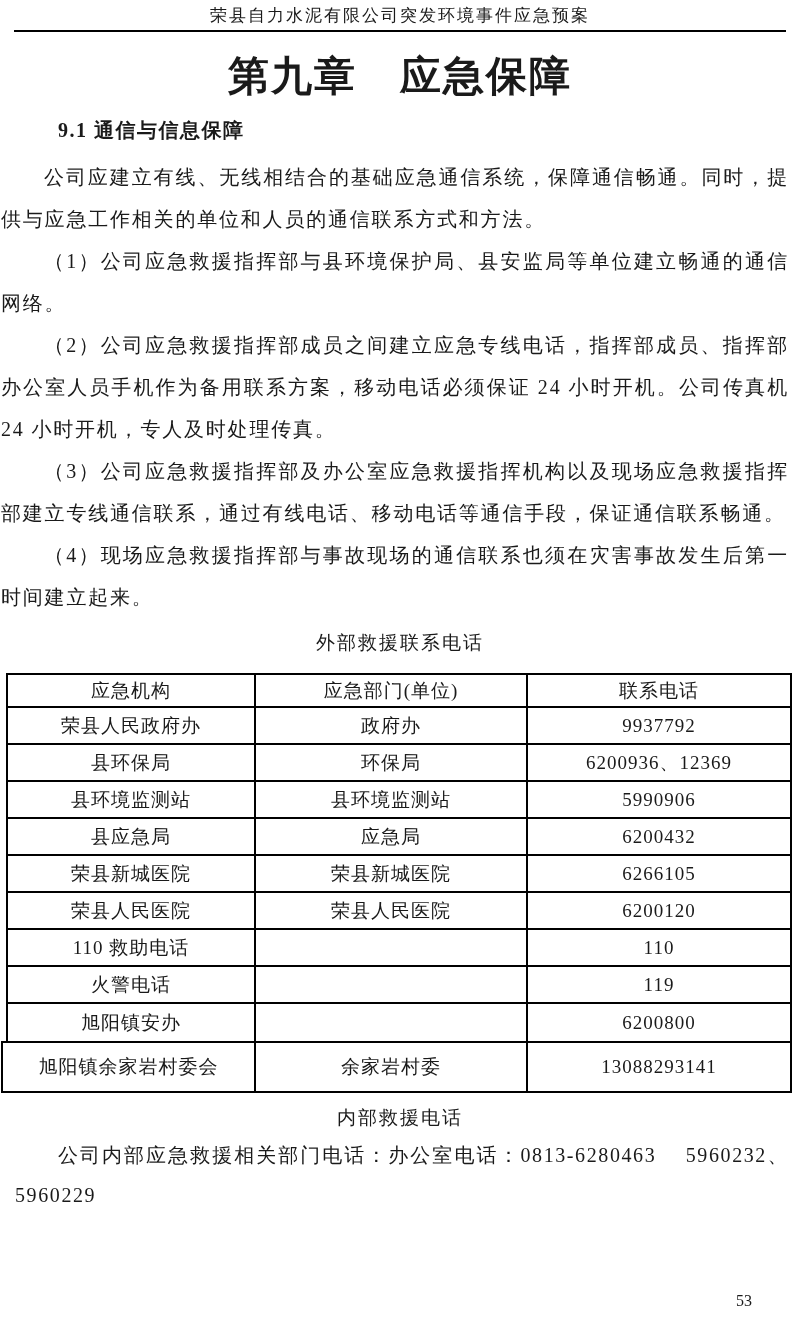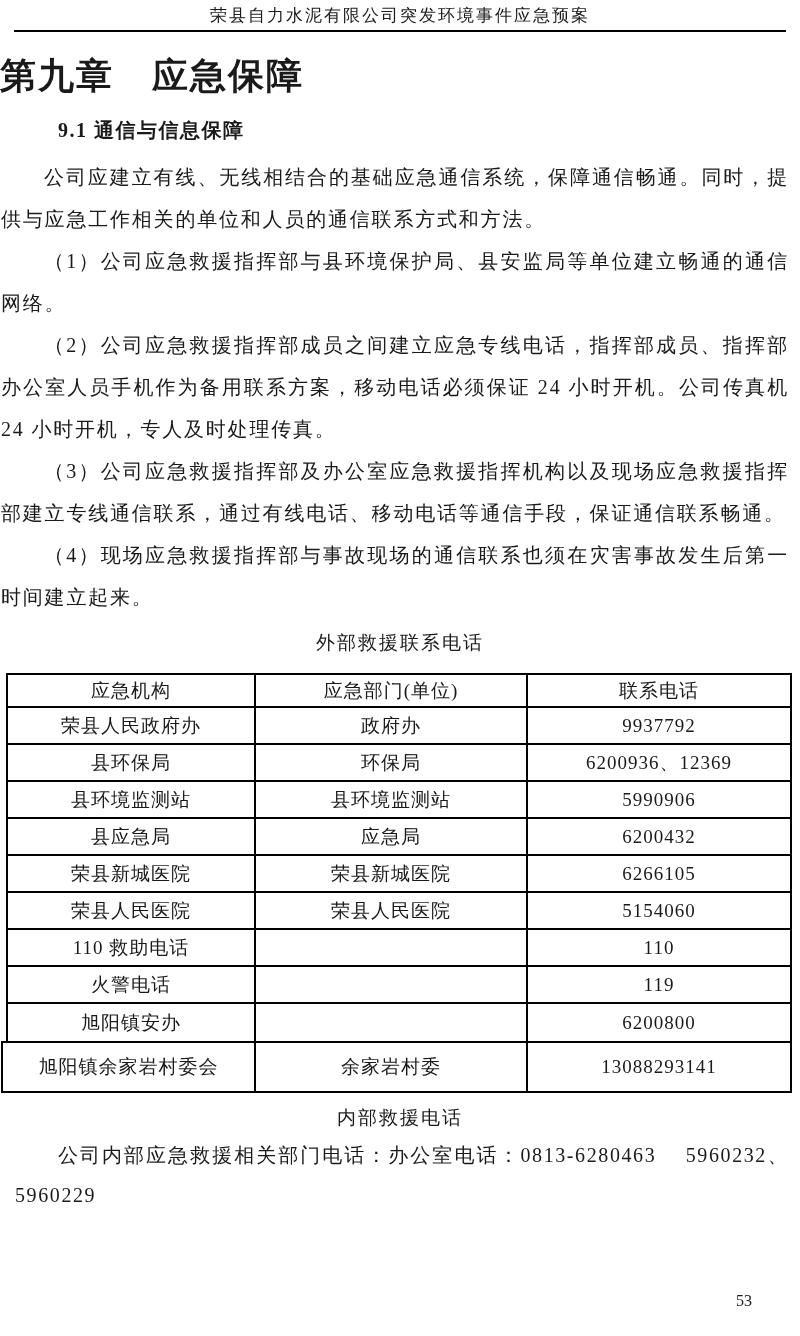--- a/index.html
+++ b/index.html
@@ -20,22 +20,22 @@
     letter-spacing:2px;
     line-height:22px;
   }
   .header-rule {
     border-top:2px solid #000;
     margin:3px 14px 0 14px;
     height:0;
   }
   .chapter-title {
     margin-top:24px;
-    text-align:left;
-    font-size:36px;
+    text-align:center;
+    font-size:41px;
     font-weight:bold;
     letter-spacing:2px;
     line-height:40px;
   }
   .section-heading {
     margin:20px 11px 0 15px;
     text-indent:43px;
     font-size:20px;
     font-weight:bold;
     letter-spacing:1.5px;
@@ -163,21 +163,21 @@
       <div class="t-cell">6200432</div>
     </div>
       <div class="t-row">
       <div class="t-cell">荣县新城医院</div>
       <div class="t-cell">荣县新城医院</div>
       <div class="t-cell">6266105</div>
     </div>
       <div class="t-row">
       <div class="t-cell">荣县人民医院</div>
       <div class="t-cell">荣县人民医院</div>
-      <div class="t-cell">5154060</div>
+      <div class="t-cell">6200120</div>
     </div>
       <div class="t-row">
       <div class="t-cell">110 救助电话</div>
       <div class="t-cell"></div>
       <div class="t-cell">110</div>
     </div>
       <div class="t-row">
       <div class="t-cell">火警电话</div>
       <div class="t-cell"></div>
       <div class="t-cell">119</div>

